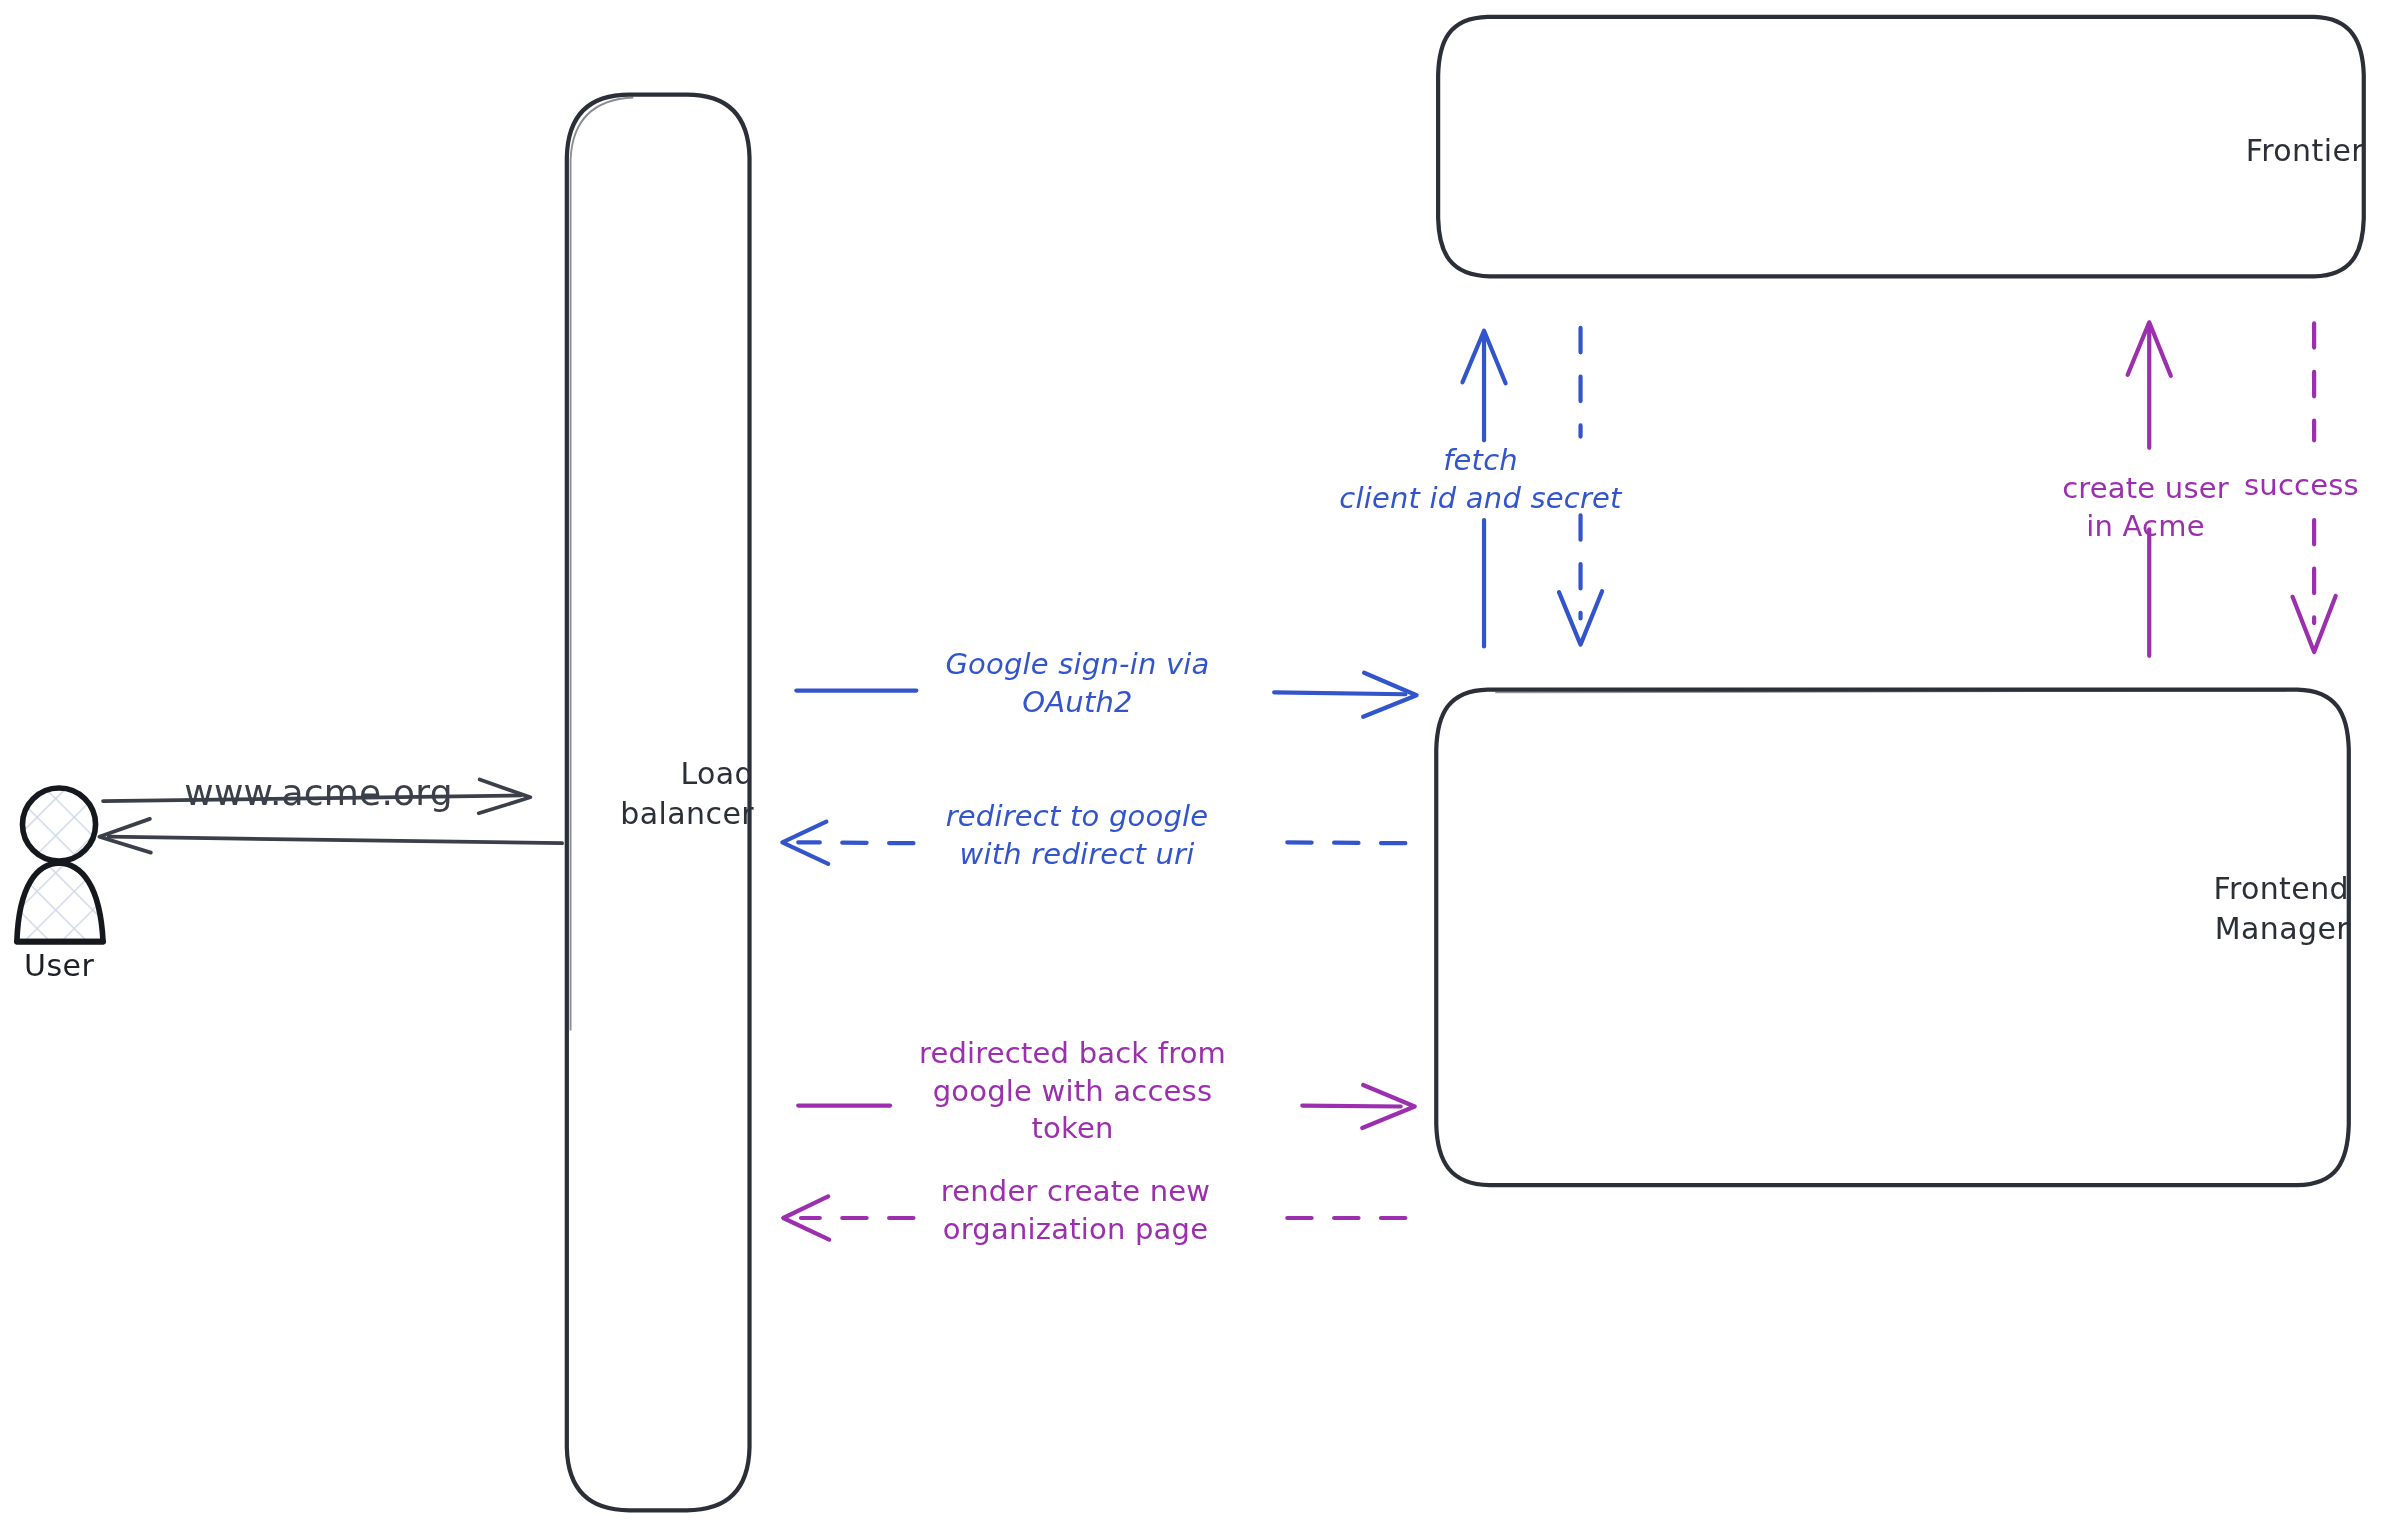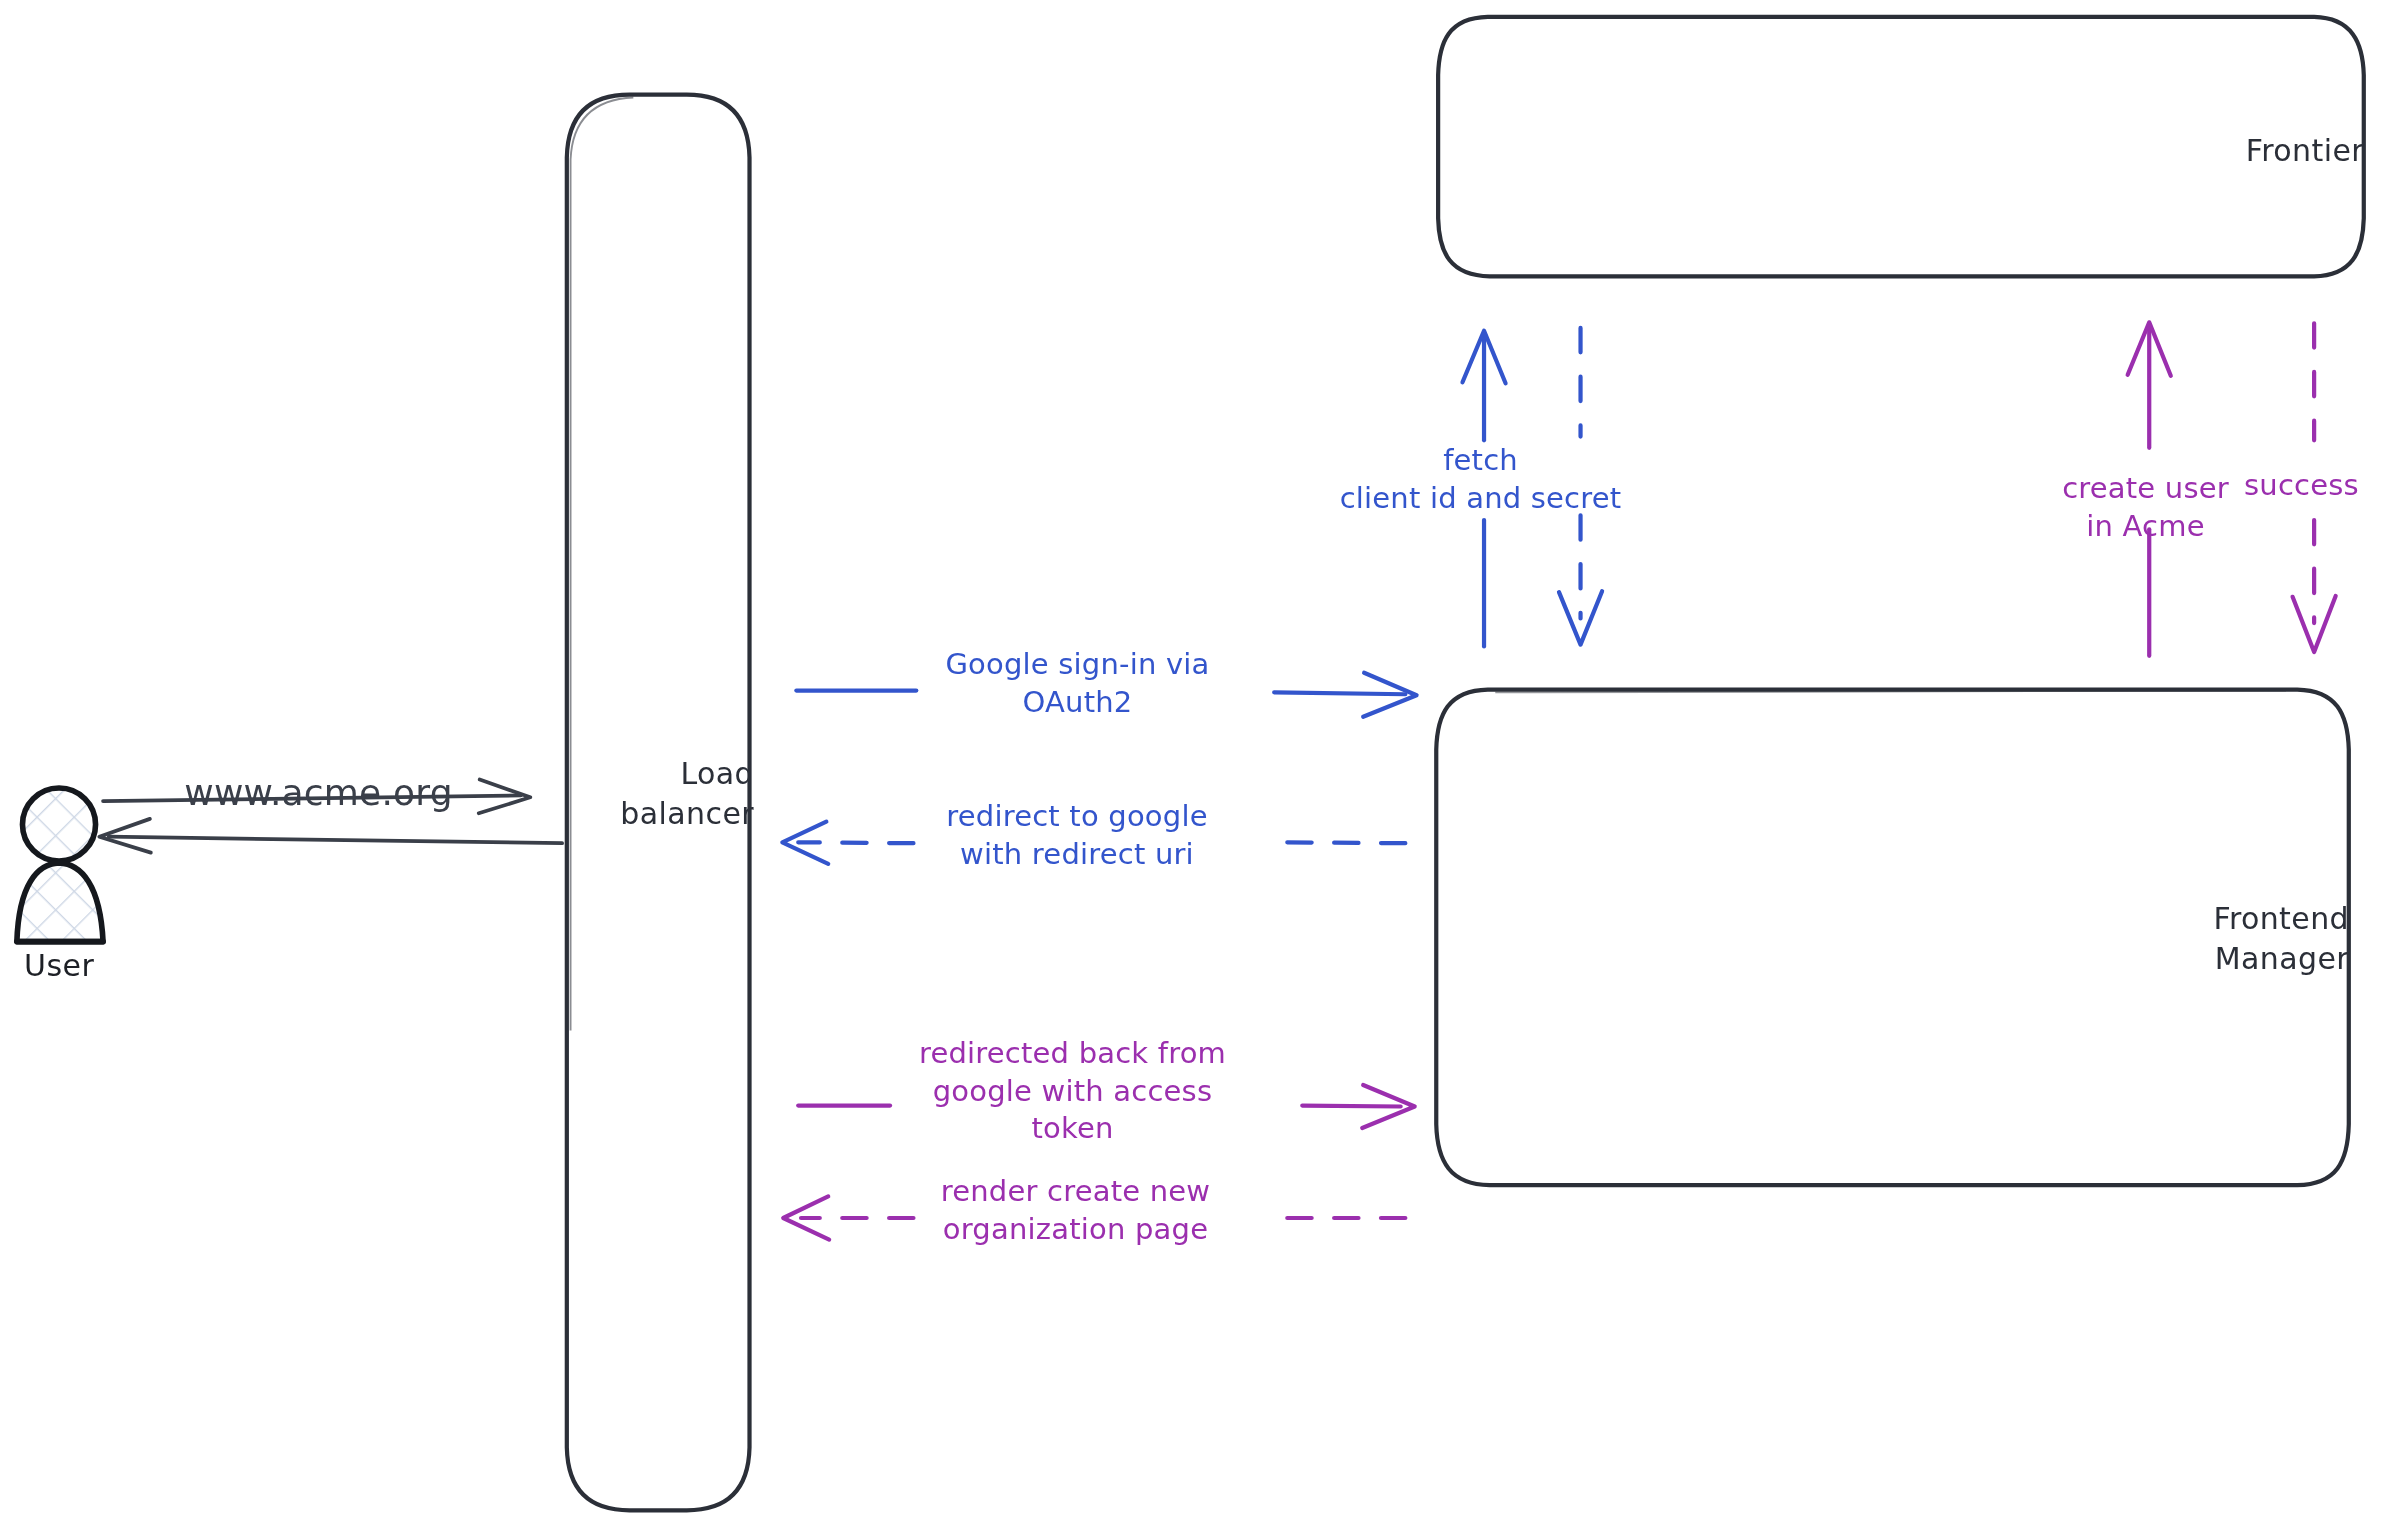--- a/index.html
+++ b/index.html
@@ -36,21 +36,21 @@
   .edge-label {
     position: absolute;
     text-align: center;
     font-family: "DejaVu Sans", sans-serif;
     font-size: 29px;
     line-height: 1.30;
     letter-spacing: 0.2px;
     white-space: pre-line;
     pointer-events: none;
   }
-  .edge-label.blue  { color: #3355cc; }
+  .edge-label.blue  { color: #3355cc; font-style: italic; }
   .edge-label.purple{ color: #9b2fae; }
   .edge-label.dark  { color: #3a3f49; font-size: 36px; }
   .actor-name {
     position: absolute;
     color: #1d2026;
     font-family: "DejaVu Sans", sans-serif;
     font-size: 30px;
     letter-spacing: 0.5px;
   }
 </style>
@@ -148,21 +148,21 @@
     </g>
   </svg>
 
   <div class="actor-name" style="left:24px; top:948px;">User</div>
 
   <div class="node-label" style="left:571px; top:754px; width:183px;">Load
 balancer</div>
 
   <div class="node-label" style="left:1438px; top:131px; width:926px;">Frontier</div>
 
-  <div class="node-label" style="left:1436px; top:899px; width:913px;">Frontend
+  <div class="node-label" style="left:1436px; top:869px; width:913px;">Frontend
 Manager</div>
 
   <div class="edge-label dark" style="left:178px; top:770px; width:281px;">www.acme.org</div>
 
   <div class="edge-label blue" style="left:895px; top:646px; width:365px;">Google sign-in via
 OAuth2</div>
 
   <div class="edge-label blue" style="left:899px; top:798px; width:356px;">redirect to google
 with redirect uri</div>
 

